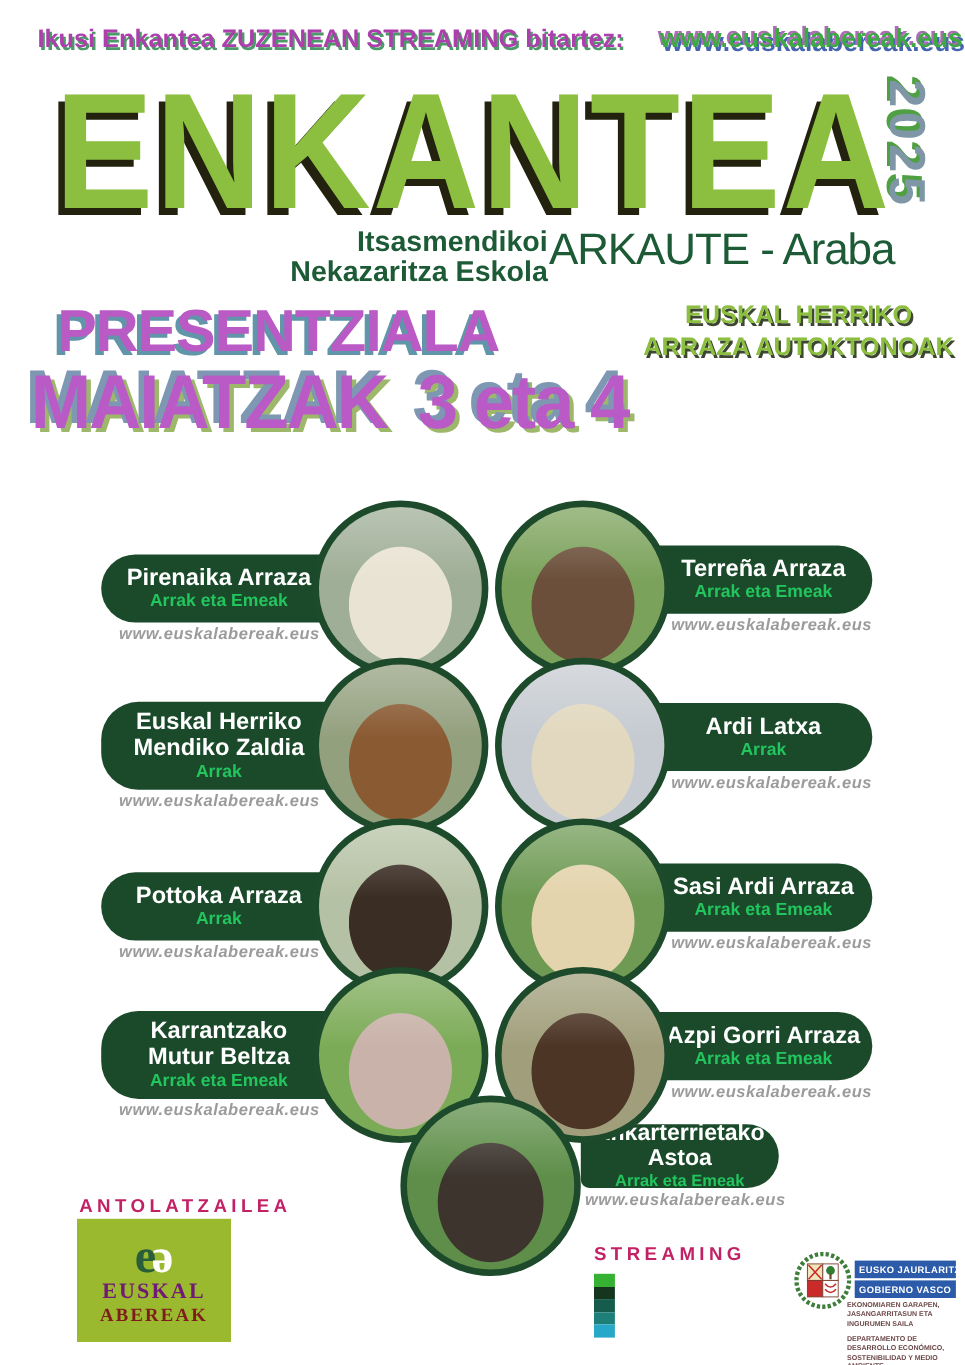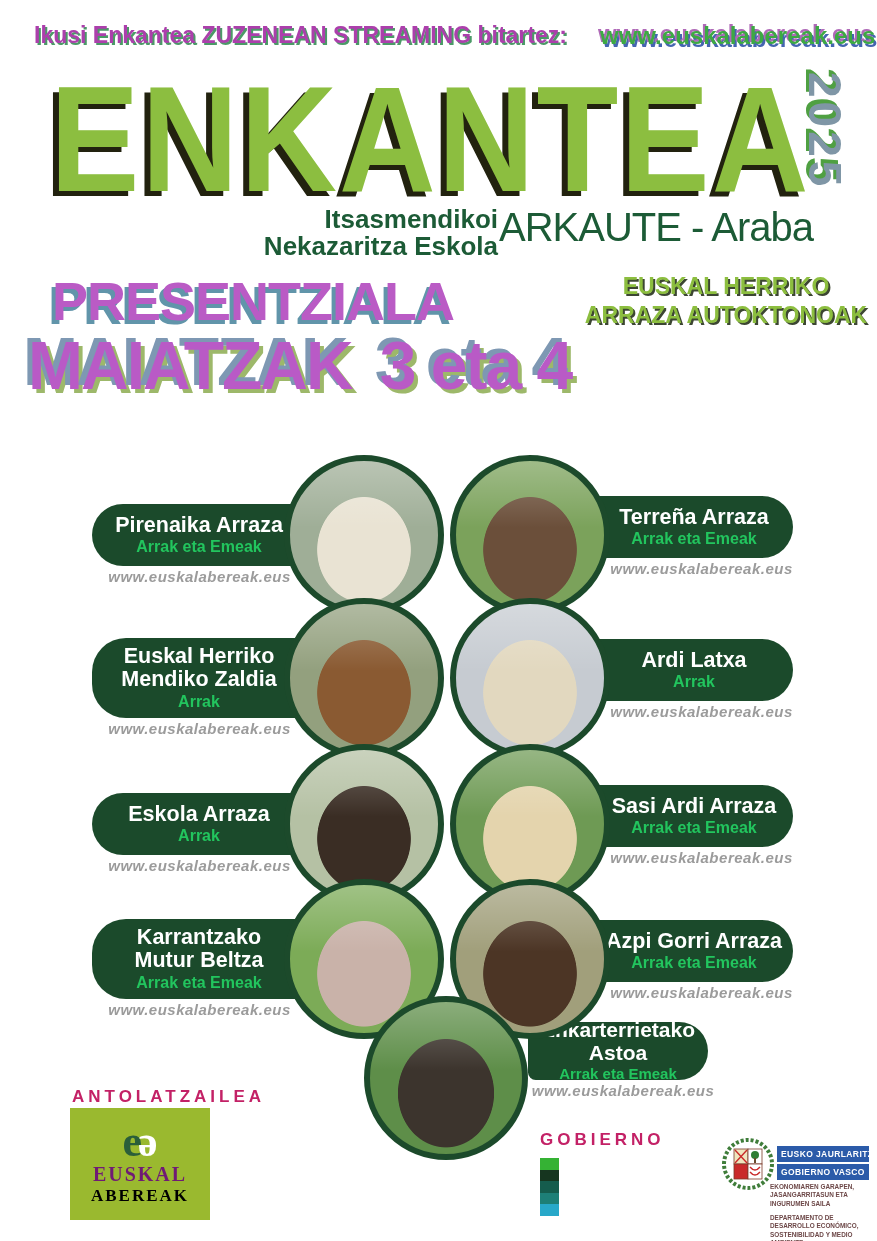--- a/index.html
+++ b/index.html
@@ -79,21 +79,21 @@
   .sponsors-label{left:540px;top:1130px;}
   .org-logo{
     left:70px;top:1108px;width:140px;height:112px;background:#9ab92f;
     display:flex;flex-direction:column;align-items:center;justify-content:center;
     font-family:"Liberation Serif",serif;
   }
   .org-mono{font-size:44px;line-height:0.9;font-weight:bold;margin-bottom:2px;}
   .org-mono .m1{color:#2a5e3a;}
   .org-mono .m2{color:#ffffff;margin-left:-4px;}
   .org-n1{color:#701a75;font-size:20px;letter-spacing:2px;font-weight:bold;}
-  .org-n2{color:#000000;font-size:17px;letter-spacing:2px;font-weight:bold;}
+  .org-n2{color:#7f1d1d;font-size:17px;letter-spacing:2px;font-weight:bold;}
 
   .hazi-logo{left:540px;top:1150px;display:flex;align-items:flex-start;}
   .hazi-bar{display:flex;flex-direction:column;width:19px;margin-top:8px;}
   .hazi-bar div{height:11.6px;width:19px;}
   .hazi-text{
     font-size:76px;font-weight:900;color:#0d0d0d;letter-spacing:-4px;line-height:0.82;
     margin-left:7px;font-family:"Liberation Sans",sans-serif;
   }
 
   .gov-logo{left:722px;top:1138px;display:flex;align-items:flex-start;}
@@ -152,21 +152,21 @@
       </div>
       <div class="www" style="left: 92px; top: 720px; width: 215px;">www.euskalabereak.eus</div>
       <div class="photo-circle" style="left: 284px; top: 598px; width: 160px; height: 160px; background: linear-gradient(rgba(255, 255, 255, 0.28), rgba(255, 255, 255, 0) 45%), radial-gradient(55% 62% at 50% 60%, rgb(138, 90, 50) 57%, rgba(0, 0, 0, 0) 58%), rgb(147, 160, 126);"></div>
       <div class="pill" style="left: 545px; top: 639px; width: 248px; height: 62px; padding-left: 62px; padding-right: 12px; border-radius: 34px;">
         <div class="bname">Ardi Latxa</div>
         <div class="bsex">Arrak</div>
       </div>
       <div class="www" style="left: 600px; top: 703px; width: 203px;">www.euskalabereak.eus</div>
       <div class="photo-circle" style="left: 450px; top: 598px; width: 160px; height: 160px; background: linear-gradient(rgba(255, 255, 255, 0.28), rgba(255, 255, 255, 0) 45%), radial-gradient(55% 62% at 50% 60%, rgb(226, 216, 191) 57%, rgba(0, 0, 0, 0) 58%), rgb(198, 203, 209);"></div>
       <div class="pill" style="left: 92px; top: 793px; width: 260px; height: 62px; padding-left: 12px; padding-right: 58px; border-radius: 34px;">
-        <div class="bname">Eskola Arraza</div>
+        <div class="bname">Pottoka Arraza</div>
         <div class="bsex">Arrak</div>
       </div>
       <div class="www" style="left: 92px; top: 857px; width: 215px;">www.euskalabereak.eus</div>
       <div class="photo-circle" style="left: 284px; top: 744px; width: 160px; height: 160px; background: linear-gradient(rgba(255, 255, 255, 0.28), rgba(255, 255, 255, 0) 45%), radial-gradient(55% 62% at 50% 60%, rgb(58, 45, 36) 57%, rgba(0, 0, 0, 0) 58%), rgb(181, 193, 164);"></div>
       <div class="pill" style="left: 545px; top: 785px; width: 248px; height: 62px; padding-left: 62px; padding-right: 12px; border-radius: 34px;">
         <div class="bname">Sasi Ardi Arraza</div>
         <div class="bsex">Arrak eta Emeak</div>
       </div>
       <div class="www" style="left: 600px; top: 849px; width: 203px;">www.euskalabereak.eus</div>
       <div class="photo-circle" style="left: 450px; top: 744px; width: 160px; height: 160px; background: linear-gradient(rgba(255, 255, 255, 0.28), rgba(255, 255, 255, 0) 45%), radial-gradient(55% 62% at 50% 60%, rgb(228, 212, 173) 57%, rgba(0, 0, 0, 0) 58%), rgb(110, 154, 84);"></div>
@@ -194,21 +194,21 @@
 
   <div class="abs organizer-label">ANTOLATZAILEA</div>
   <div class="abs org-logo">
     <div class="org-mono">
       <span class="m1">e</span><span class="m2">ə</span>
     </div>
     <div class="org-n1">EUSKAL</div>
     <div class="org-n2">ABEREAK</div>
   </div>
 
-  <div class="abs sponsors-label">GOBIERNO</div>
+  <div class="abs sponsors-label">STREAMING</div>
   <div class="abs hazi-logo">
     <div class="hazi-bar" id="hazi-bar">
         <div style="background: rgb(53, 178, 52);"></div>
         <div style="background: rgb(22, 53, 31);"></div>
         <div style="background: rgb(21, 92, 77);"></div>
         <div style="background: rgb(29, 127, 119);"></div>
         <div style="background: rgb(40, 168, 201);"></div>
       </div>
   </div>
 

